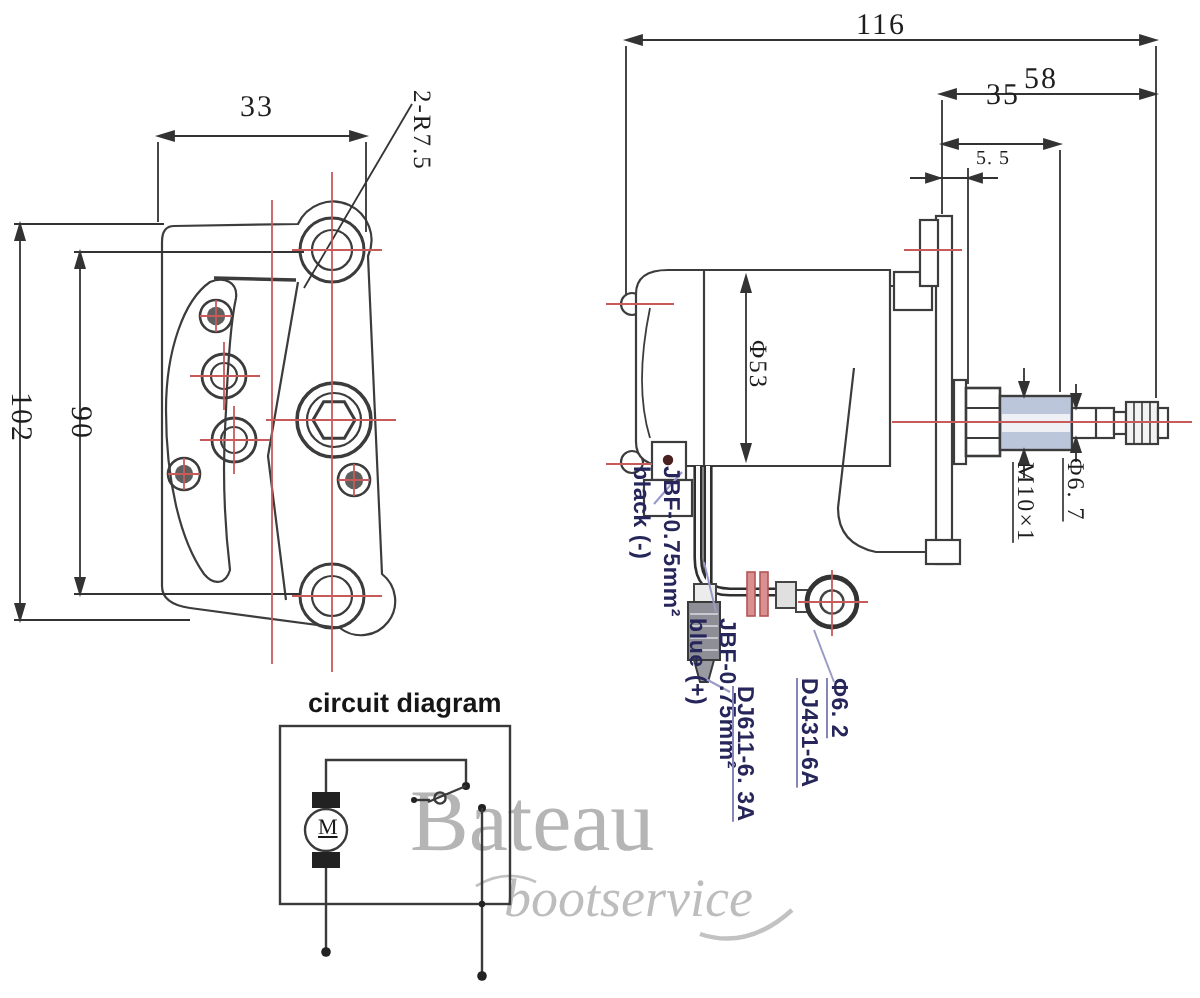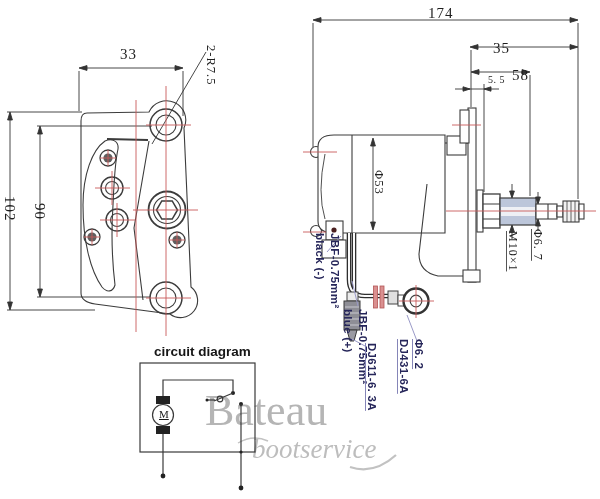--- a/index.html
+++ b/index.html
@@ -194,22 +194,22 @@
       <circle cx="207" cy="400" r="1.5" fill="#222222" stroke="none"></circle>
       <circle cx="241" cy="404" r="2" fill="#222222" stroke="none"></circle>
       <path d="M 241,404 L 241,486"></path>
       <circle cx="241" cy="452" r="1.6" fill="#222222" stroke="none"></circle>
       <path d="M 163,434 L 163,474"></path>
       <circle cx="163" cy="476" r="2.4" fill="#222222" stroke="none"></circle>
       <circle cx="241" cy="488" r="2.4" fill="#222222" stroke="none"></circle>
     </g>
   </svg>
 
-  <div class="txt dim" style="left:428px; top:5px;">174</div>
-  <div class="txt dim" style="left:512px; top:32px;margin-top:35px;">58</div>
+  <div class="txt dim" style="left:428px; top:5px;">116</div>
+  <div class="txt dim" style="left:512px; top:32px;">58</div>
   <div class="txt dim" style="left:493px; top:40px;">35</div>
   <div class="txt dim-sm" style="left:488px; top:74px;">5. 5</div>
   <div class="txt dim" style="left:120px; top:46px;">33</div>
 
   <div class="vlabel dim" style="left:1px; top:196px;">102</div>
   <div class="vlabel dim" style="left:31px; top:203px;">90</div>
   <div class="vlabel mech-label" style="left:203px; top:45px;">2-R7.5</div>
   <div class="vlabel mech-label" style="left:371px; top:170px;">Φ53</div>
   <div class="vlabel mech-label u-dark" style="left:505px; top:231px; font-size:12px;">M10×1</div>
   <div class="vlabel mech-label u-dark" style="left:530px; top:229px; font-size:12px;">Φ6. 7</div>

